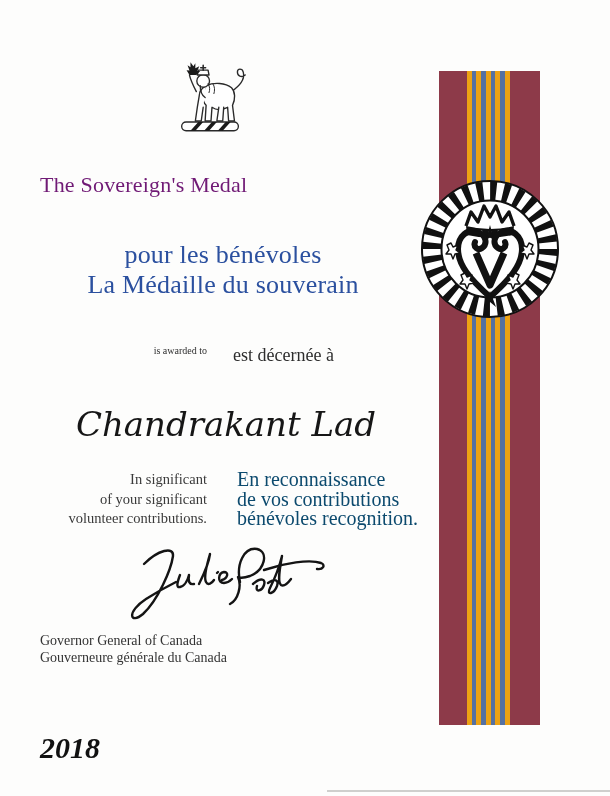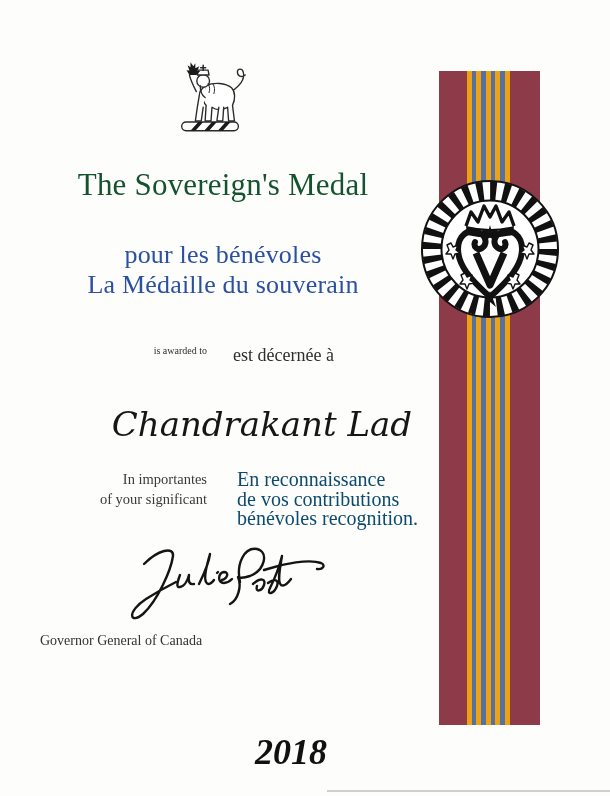--- a/index.html
+++ b/index.html
@@ -6,43 +6,43 @@
   body{
     width:610px;height:796px;position:relative;overflow:hidden;
     background:#fdfdfc;
     font-family:"Liberation Serif","DejaVu Serif",serif;
     color:#1c1c1c;
   }
   .abs{position:absolute;}
 
   
   .title-en{
-    left:40px;top:170px;width:366px;text-align:center;
-    color:#14532d;font-size:31px;line-height:29px;letter-spacing:.2px;
+    left:40px;top:170px;width:366px;text-align:left;
+    color:#701a75;font-size:22px;line-height:29px;letter-spacing:.2px;
   }
   .title-fr{
     left:40px;top:240px;width:366px;text-align:center;
     color:#2b509f;font-size:26px;line-height:30px;letter-spacing:.2px;
   }
   .award-en{right:403px;top:345px;font-size:10px;color:#2e2e2e;white-space:nowrap;}
   .award-fr{left:233px;top:345px;font-size:18px;color:#2e2e2e;white-space:nowrap;}
   .recipient{
-    left:40px;top:404px;width:372px;text-align:right;
+    left:40px;top:404px;width:372px;text-align:center;
     font-family:"DejaVu Serif","Liberation Serif",serif;
     font-style:italic;font-size:34px;color:#161616;white-space:nowrap;
   }
   .rec-en{right:403px;top:470px;text-align:right;font-size:14.5px;line-height:19.5px;color:#3a3a3a;white-space:nowrap;}
   .rec-fr{left:237px;top:470px;text-align:left;font-size:20px;line-height:19.5px;color:#0c4a6e;white-space:nowrap;}
   .signatory{
     left:40px;top:633px;width:366px;text-align:left;
     font-size:14px;line-height:16.5px;color:#333;
   }
   .year{
-    left:40px;top:731px;width:287px;text-align:right;
-    font-style:italic;font-weight:bold;font-size:36px;color:#111;
+    left:40px;top:731px;width:287px;text-align:left;
+    font-style:italic;font-weight:bold;font-size:30px;color:#111;
   }
 
   
   .ribbon{left:439px;top:71px;width:101px;height:654px;background:#8d3a49;}
   .ribbon-stripes{
     position:absolute;left:28px;top:0;width:43px;height:100%;
     background:linear-gradient(to right,
       #eda213 0px,#eda213 5px,
       #5671a1 5px,#5671a1 9.5px,
       #eda213 9.5px,#eda213 14.5px,
@@ -94,22 +94,23 @@
   <div>pour les bénévoles</div>
   <div>La Médaille du souverain</div>
 </div>
 
 <span class="abs award-en">is awarded to</span>
 <span class="abs award-fr">est décernée à</span>
 
 <div class="abs recipient">Chandrakant Lad</div>
 
 <div class="abs rec-en">
-  <div>In importantes</div>
+  <div>In significant</div>
   <div>of your significant</div>
+  <div>volunteer contributions.</div>
 </div>
 <div class="abs rec-fr">
   <div>En reconnaissance</div>
   <div>de vos contributions</div>
   <div>bénévoles recognition.</div>
 </div>
 
 <svg class="abs signature" viewBox="0 0 212 86" fill="none" stroke="#141414" stroke-width="2.4" stroke-linecap="round" stroke-linejoin="round">
   <path d="M26,22 C40,8 56,4 55,14 C53,28 40,58 25,72 C12,83 8,70 28,57 C42,48 52,43 58,40"></path>
   <path d="M62,33 C59,41 58,46 62,45 C67,44 70,37 71,33 C70,39 71,43 76,42"></path>
@@ -117,20 +118,21 @@
   <path d="M99,31 L100,30"></path>
   <path d="M104,38 C110,36 111,30 106,30 C100,31 99,41 106,41 C109,41 112,39 114,37"></path>
   <path d="M122,40 C118,22 126,5 139,7 C151,10 147,28 132,34 C126,36 122,36 120,35 C124,44 120,58 112,62"></path>
   <path d="M135,42 C143,35 148,37 146,43 C144,49 137,51 139,44"></path>
   <path d="M150,41 C157,36 161,38 159,44 C156,52 148,54 152,46 C156,38 162,22 164,14 C162,26 159,40 163,43 C166,45 170,41 173,37"></path>
   <path d="M146,28 C166,21 192,17 203,21 C208,23 205,28 199,27"></path>
 </svg>
 
 <div class="abs signatory">
   <div>Governor General of Canada</div>
+  <div>Gouverneure générale du Canada</div>
 </div>
 
 <div class="abs year">2018</div>
 
 <div class="abs ribbon">
   <div class="ribbon-stripes"></div>
 </div>
 
 <svg class="abs medal" viewBox="0 0 140 140">
 

